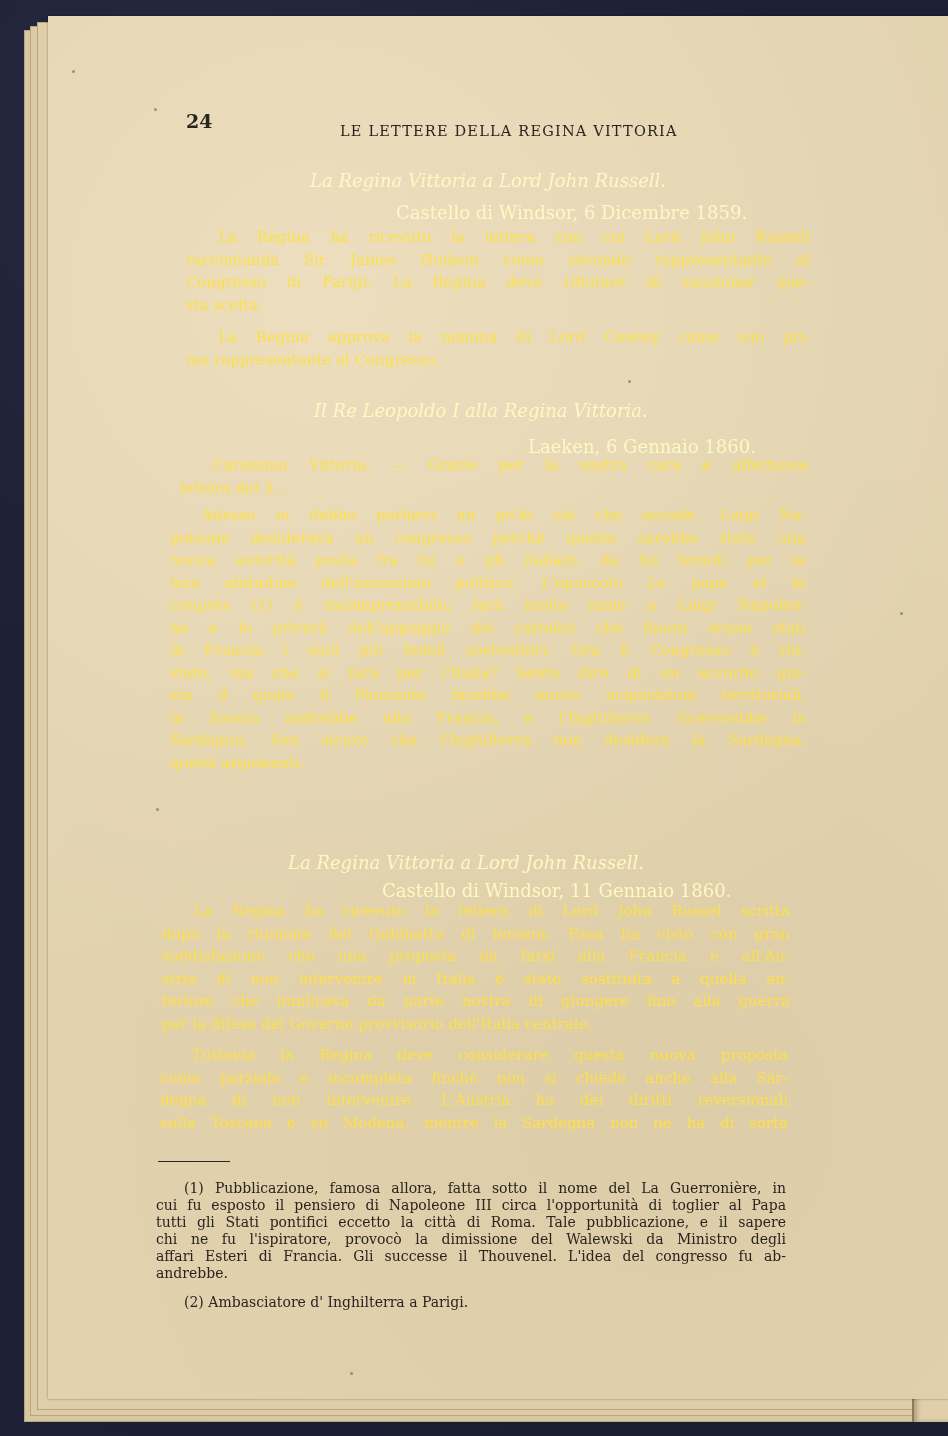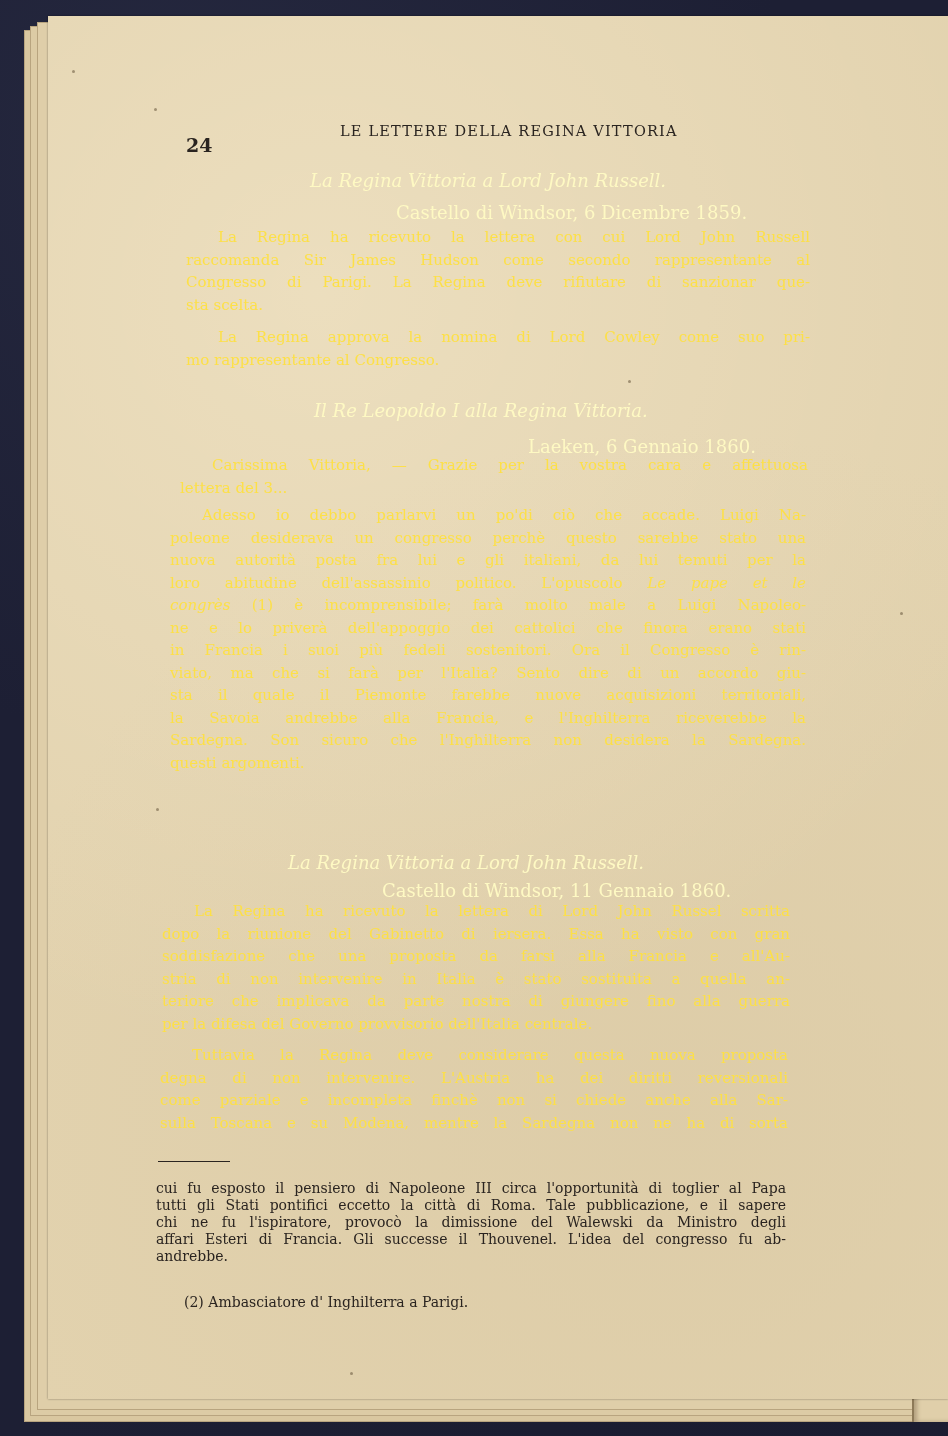--- a/index.html
+++ b/index.html
@@ -56,21 +56,20 @@
       border-left: 2px solid #8d7a58;
       box-shadow: inset 3px 0 4px rgba(90,70,40,0.35);
     }
     .page-number {
       position: absolute;
       left: 186px;
       top: 110px;
       font-size: 19px;
       font-weight: bold;
       color: #2a2420;
-      margin-top: 24px;
     }
     .running-head {
       position: absolute;
       left: 340px;
       top: 123px;
       font-size: 14.5px;
       letter-spacing: 1.2px;
       color: #2a2420;
       white-space: nowrap;
     }
@@ -196,28 +195,29 @@
 <div class="para" style="left:162px; top:900px; width:628px;">
   <span class="line indent">La Regina ha ricevuto la lettera di Lord John Russel scritta</span>
   <span class="line">dopo la riunione del Gabinetto di iersera. Essa ha visto con gran</span>
   <span class="line">soddisfazione che una proposta da farsi alla Francia e all'Au-</span>
   <span class="line">stria di non intervenire in Italia è stato sostituita a quella an-</span>
   <span class="line">teriore che implicava da parte nostra di giungere fino alla guerra</span>
   <span class="line last">per la difesa del Governo provvisorio dell'Italia centrale.</span>
 </div>
 <div class="para" style="left:160px; top:1044px; width:628px;">
   <span class="line indent">Tuttavia la Regina deve considerare questa nuova proposta</span>
+  <span class="line">come parziale e incompleta finchè non si chiede anche alla Sar-</span>
   <span class="line">degna di non intervenire. L'Austria ha dei diritti reversionali</span>
-  <span class="line">come parziale e incompleta finchè non si chiede anche alla Sar-</span>
   <span class="line">sulla Toscana e su Modena, mentre la Sardegna non ne ha di sorta</span>
 </div>
 
 <div class="rule"></div>
 
 <div class="footnote" style="top:1180px;">
+  <span class="fn-line fn-indent">(1) Pubblicazione, famosa allora, fatta sotto il nome del La Guerronière, in</span>
   <span class="fn-line">cui fu esposto il pensiero di Napoleone III circa l'opportunità di toglier al Papa</span>
   <span class="fn-line">tutti gli Stati pontifici eccetto la città di Roma. Tale pubblicazione, e il sapere</span>
   <span class="fn-line">chi ne fu l'ispiratore, provocò la dimissione del Walewski da Ministro degli</span>
   <span class="fn-line">affari Esteri di Francia. Gli successe il Thouvenel. L'idea del congresso fu ab-</span>
   <span class="fn-line last">andrebbe.</span>
 </div>
 <div class="footnote" style="top:1294px;">
   <span class="fn-line last fn-indent">(2) Ambasciatore d' Inghilterra a Parigi.</span>
 </div>
 

